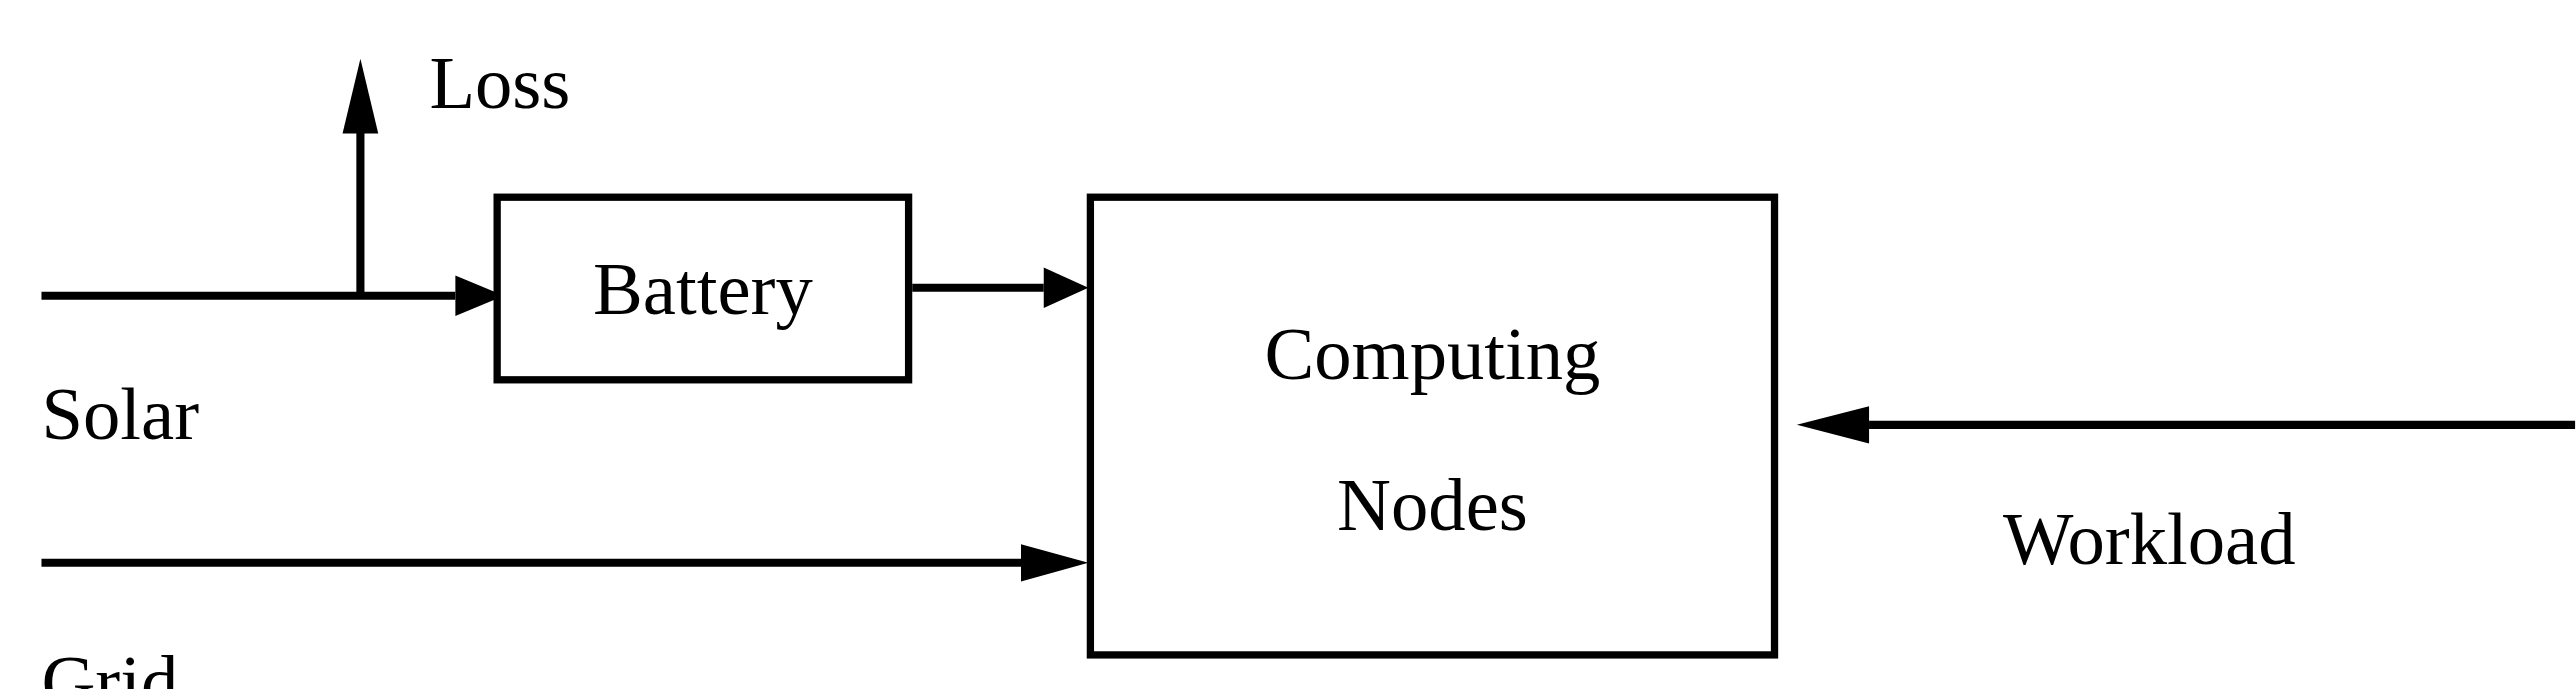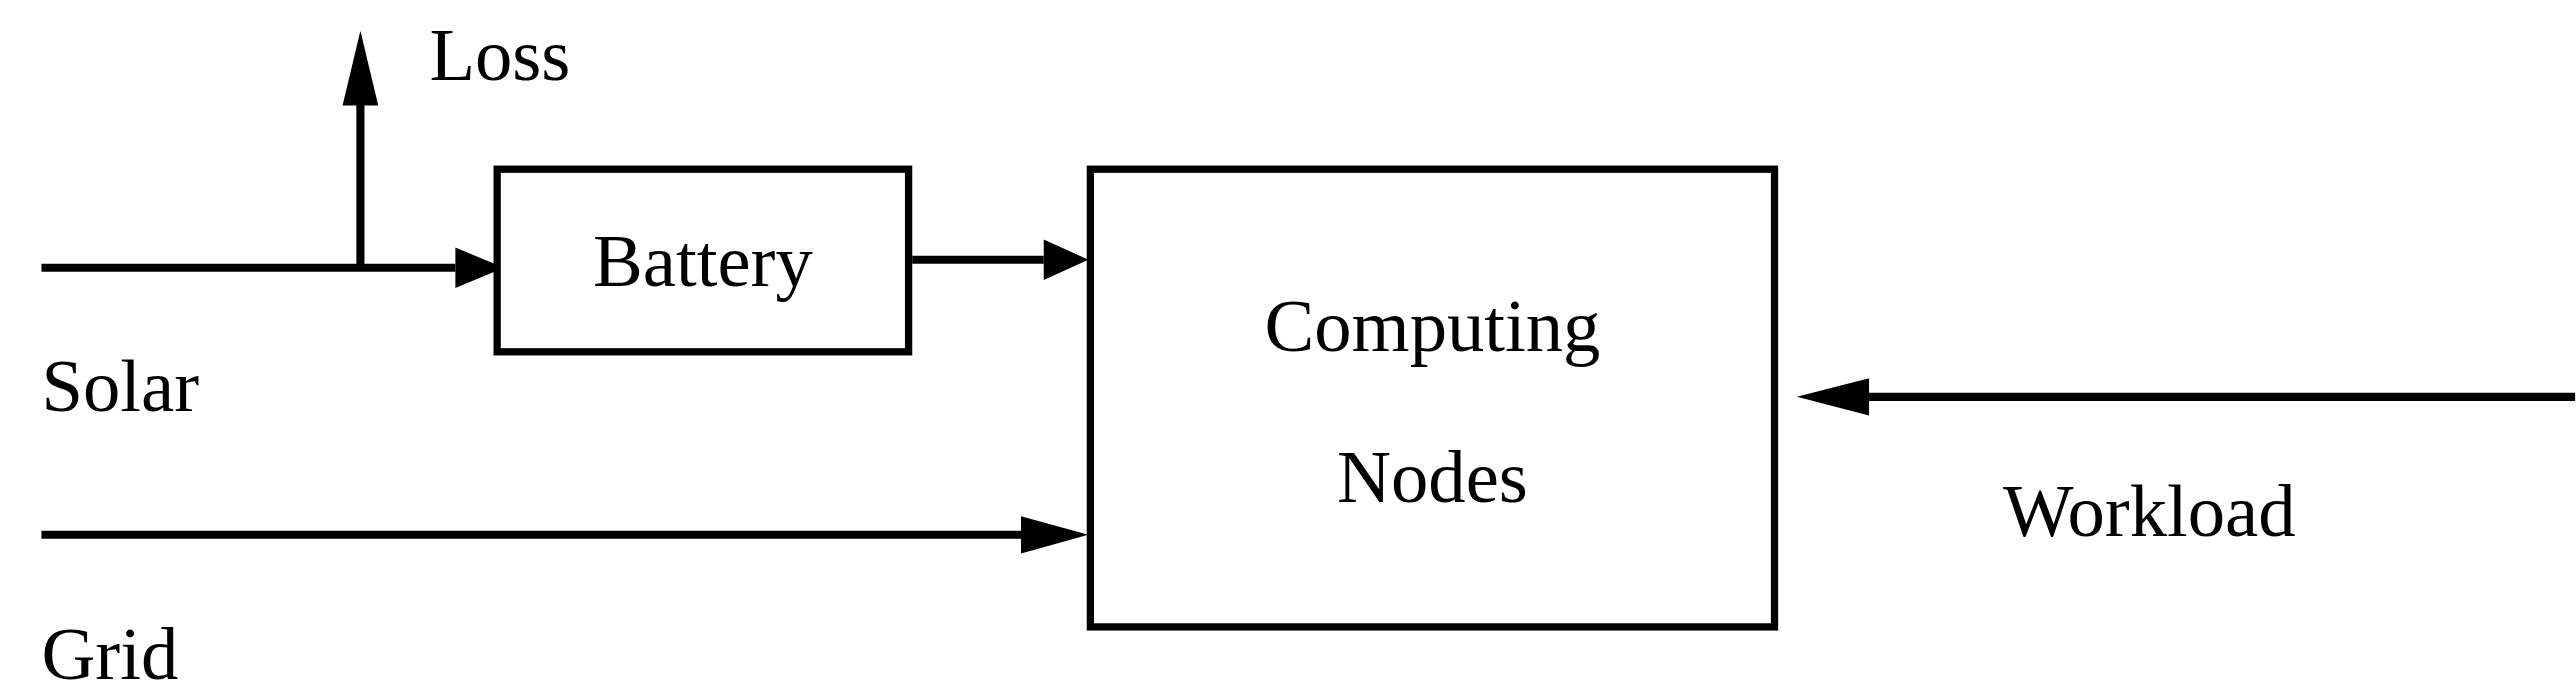--- a/index.html
+++ b/index.html
@@ -12,20 +12,21 @@
     width: 2576px;
     height: 689px;
     overflow: hidden;
     font-family: "Liberation Serif", "DejaVu Serif", serif;
   }
   #diagram-root {
     position: relative;
     width: 2576px;
     height: 492px;
     background: #ffffff;
+    margin-top: 28px;
   }
   #diagram-svg {
     position: absolute;
     top: 0;
     left: 0;
     width: 2576px;
     height: 689px;
     display: block;
   }
   .diagram-label {

